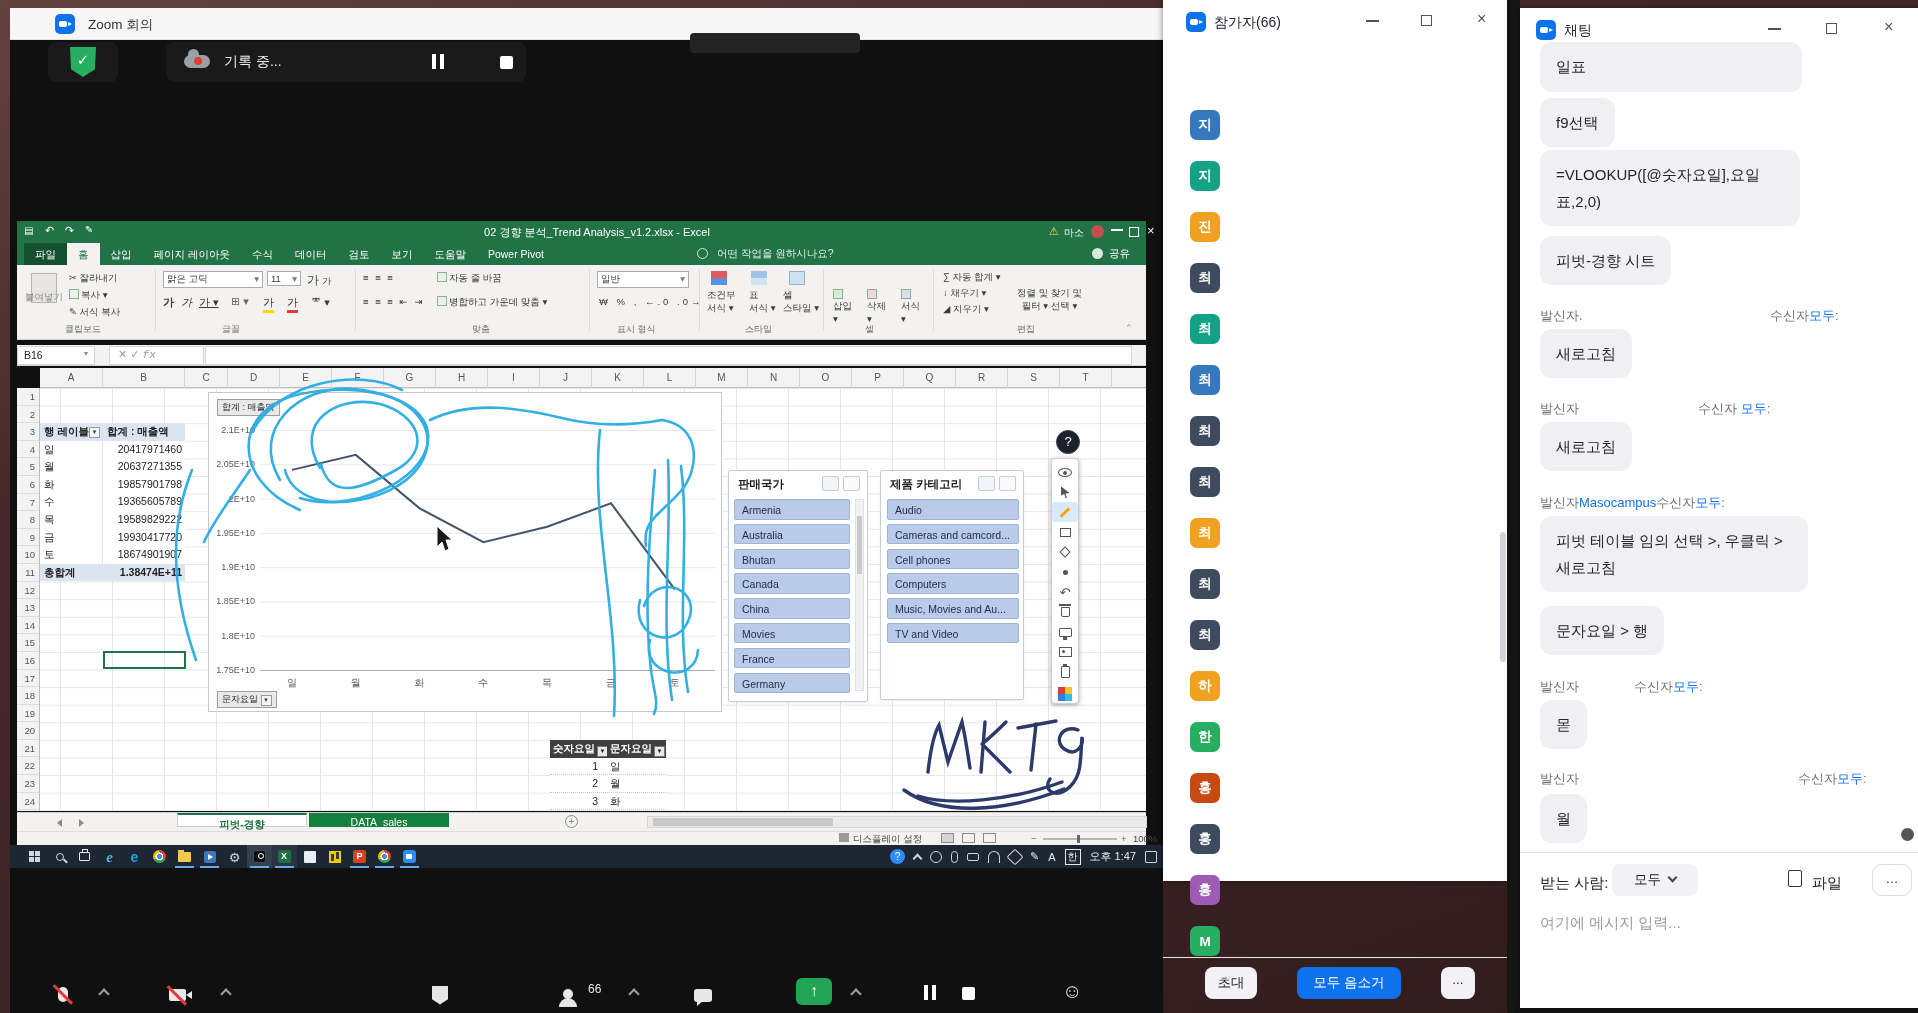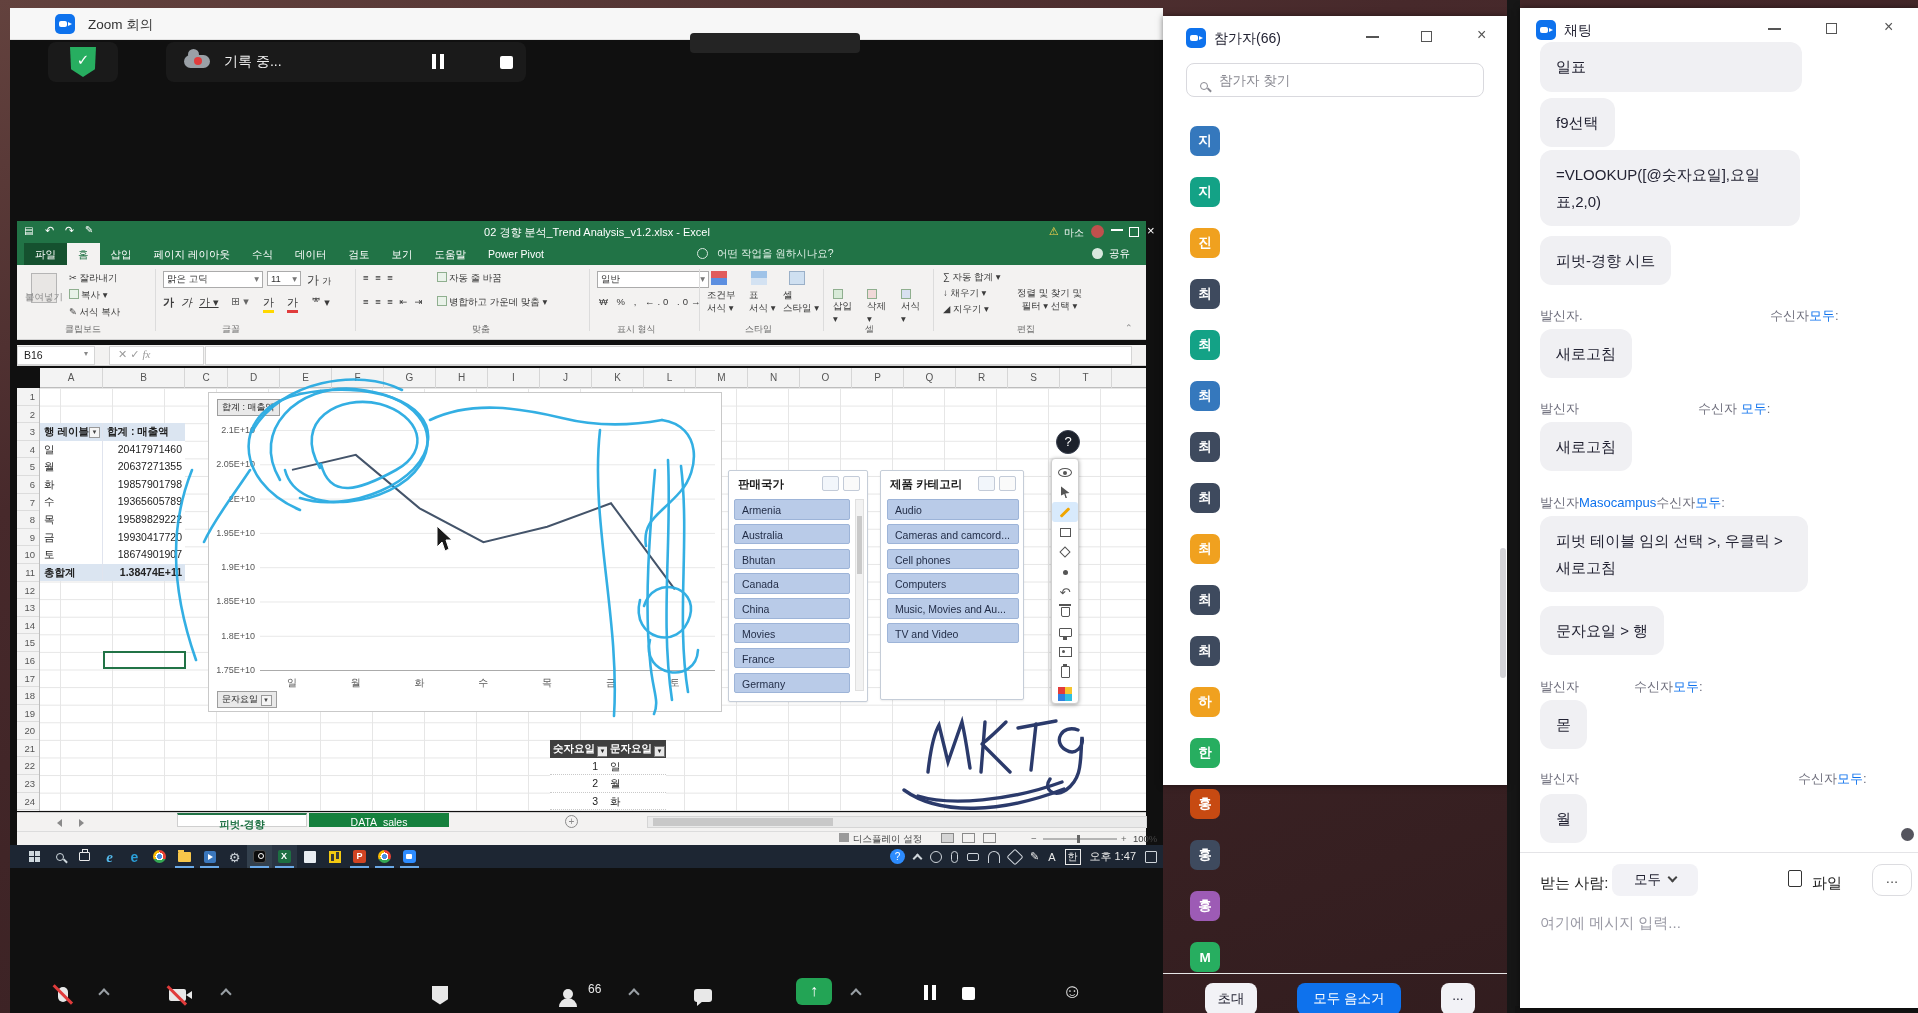--- a/index.html
+++ b/index.html
@@ -265,21 +265,21 @@
     <span class="rlabel" style="left:205px">글꼴</span>
     <span class="rdiv" style="left:338px"></span>
 
     <span class="rbtn" style="left:346px;top:7px;letter-spacing:2px">≡ ≡ ≡</span>
     <span class="rbtn" style="left:346px;top:31px;letter-spacing:2px">≡ ≡ ≡ ⇤ ⇥</span>
     <span class="rbtn" style="left:420px;top:7px"><span class="micon"></span><span>자동 줄 바꿈</span></span>
     <span class="rbtn" style="left:420px;top:31px"><span class="micon"></span><span>병합하고 가운데 맞춤</span> ▾</span>
     <span class="rlabel" style="left:455px">맞춤</span>
     <span class="rdiv" style="left:572px"></span>
 
-    <span class="rbox" style="left:580px;top:6px;width:112px"><span>일반</span> <span style="float:right;color:#777">▾</span></span>
+    <span class="rbox" style="left:580px;top:6px;width:92px"><span>일반</span> <span style="float:right;color:#777">▾</span></span>
     <span class="rbtn" style="left:582px;top:31px;letter-spacing:3px">₩ % , ←.0 .0→</span>
     <span class="rlabel" style="left:600px">표시 형식</span>
     <span class="rdiv" style="left:682px"></span>
 
     <span class="abs" style="left:694px;top:6px;width:16px;height:14px;background:linear-gradient(#e05c5c 50%,#5c8fe0 50%)"></span>
     <span class="rbtn" style="left:690px;top:24px"><span>조건부</span><br><span>서식</span> ▾</span>
     <span class="abs" style="left:734px;top:6px;width:16px;height:14px;background:linear-gradient(#9fc3e8 50%,#d3e2f2 50%)"></span>
     <span class="rbtn" style="left:732px;top:24px"><span>표</span><br><span>서식</span> ▾</span>
     <span class="abs" style="left:772px;top:6px;width:16px;height:14px;background:#cfe0f1;border:1px solid #9ab0c8"></span>
     <span class="rbtn" style="left:766px;top:24px"><span>셀</span><br><span>스타일</span> ▾</span>
@@ -295,21 +295,21 @@
     <span class="rbtn" style="left:926px;top:6px">∑ <span>자동 합계</span> ▾</span>
     <span class="rbtn" style="left:926px;top:22px">↓ <span>채우기</span> ▾</span>
     <span class="rbtn" style="left:926px;top:38px">◢ <span>지우기</span> ▾</span>
     <span class="rbtn" style="left:1000px;top:22px;text-align:center"><span>정렬 및</span> <span>찾기 및</span><br><span>필터</span> ▾ <span>선택</span> ▾</span>
     <span class="rlabel" style="left:1000px">편집</span>
     <span class="abs" style="left:1108px;top:58px;color:#888;font-size:9px">⌃</span>
   </div>
 
   <div class="abs xl-formula">
     <span class="namebox nw"><span>B16</span><span style="float:right;color:#888;font-size:8px">▾</span></span>
-    <span class="fxzone nw">✕ ✓ <i style="font-family:Liberation Serif, serif">fx</i></span>
+    <span class="fxzone nw">✕ ✓ <i style="font-family:Liberation Mono, monospace">fx</i></span>
     <span class="ffield"></span>
   </div>
 
   <div class="abs colhdr">
     <span class="colh" style="width: 63px;">A</span>
       <span class="colh" style="width: 82px;">B</span>
       <span class="colh" style="width: 43px;">C</span>
       <span class="colh" style="width: 52px;">D</span>
       <span class="colh" style="width: 52px;">E</span>
       <span class="colh" style="width: 52px;">F</span>
@@ -657,30 +657,26 @@
       <i></i>
     </div>
   <div class="abs zc-share" style="left:796px;top:978px">↑</div>
   <div class="abs zchev" style="left:852px;top:990px"></div>
   <span class="abs" style="left:924px;top:985px"><span class="pbar"></span><span class="pbar"></span></span>
   <span class="abs" style="left:962px;top:986px"><span class="stopsq"></span></span>
   <span class="abs" style="left:1062px;top:980px;color:#e8e8e8;font-size:20px">☺</span>
 
   <div class="abs" style="left:1507px;top:0;width:13px;height:1013px;background:#161616"></div>
 
-  <div class="abs panel" style="left:1163px;top:16px;width:344px;height:769px;z-index:10">
+  <div class="abs panel" style="left:1163px;top:0;width:344px;height:881px;z-index:10">
     <span class="abs" style="left:23px;top:12px"><span class="zappico"></span></span>
     <span class="abs ptitle nw" style="left:51px;top:14px">참가자(66)</span>
     <span class="abs wmin" style="left:203px;top:20px"></span>
     <span class="abs wbox" style="left:258px;top:15px"></span>
     <span class="abs wx" style="left:314px;top:10px">×</span>
-    <div class="abs searchbox" style="left:23px;top:47px;width:298px;height:34px">
-      <span class="mag abs" style="left:13px;top:12px"></span>
-      <span class="abs nw" style="left:32px;top:8px;font-size:13.5px;color:#8a8a92">참가자 찾기</span>
-    </div>
     <div class="abs" style="left:27px;top:110px;display:flex;flex-direction:column;gap:21px">
       <div class="pav" style="background: rgb(53, 120, 189);">
           <span>지</span>
         </div>
         <div class="pav" style="background: rgb(19, 162, 134);">
           <span>지</span>
         </div>
         <div class="pav" style="background: rgb(240, 161, 31);">
           <span>진</span>
         </div>

